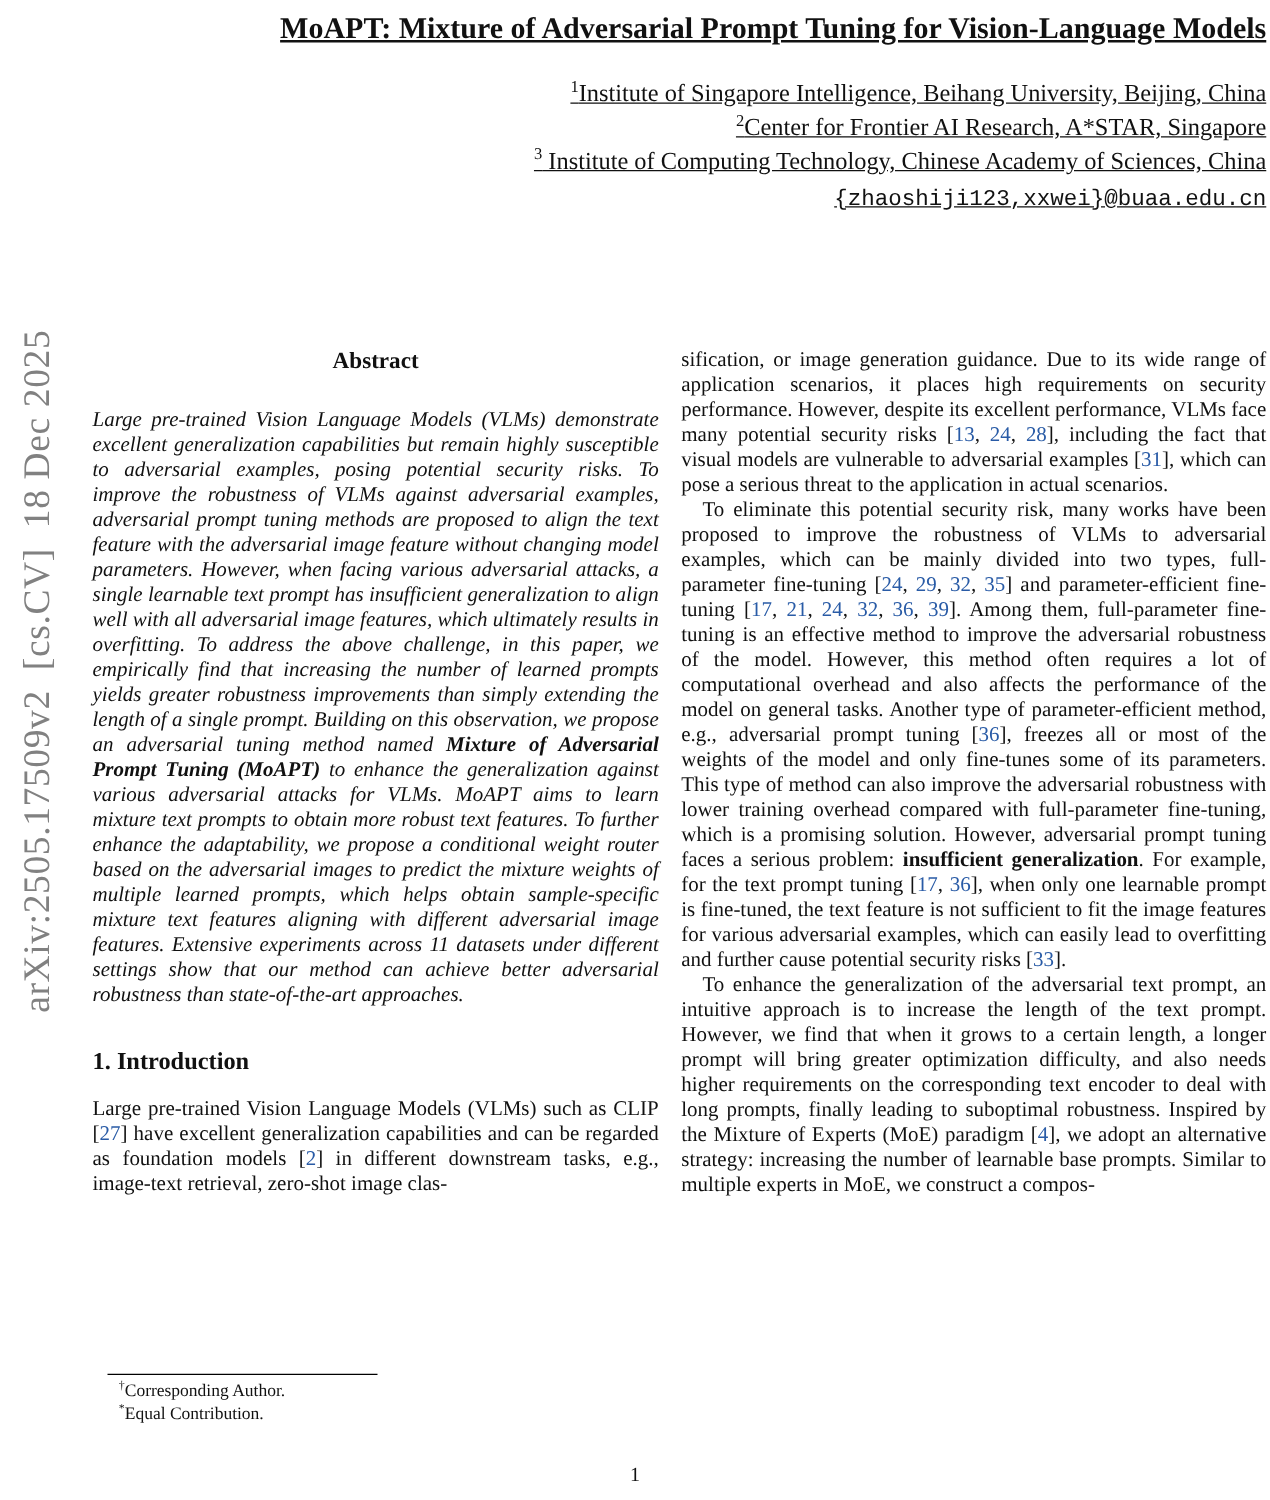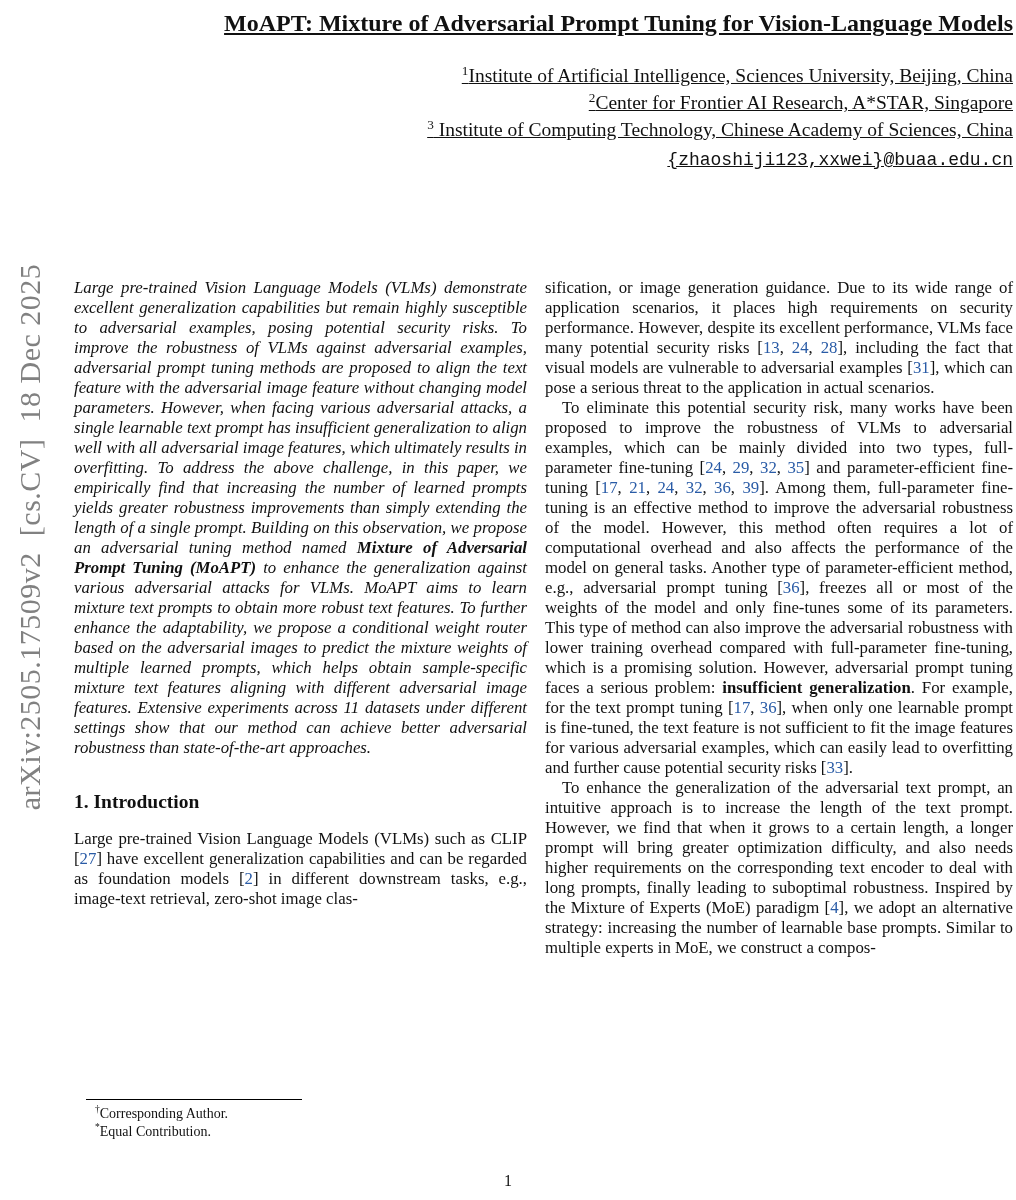--- a/index.html
+++ b/index.html
@@ -86,28 +86,29 @@
 
   <div class="arxiv-strip">
     <span>arXiv:2505.17509v2  [cs.CV]  18 Dec 2025</span>
   </div>
 
   <div class="header">
     <h1 class="title">MoAPT: Mixture of Adversarial Prompt Tuning for Vision-Language Models</h1>
     <div class="authors">
     </div>
     <div class="affils">
-      <div class="affil-line"><span class="seg-sup">1</span><span>Institute of Artificial Intelligence, Sciences University, Beijing, China</span></div>
+      <div class="affil-line"><span class="seg-sup">1</span><span>Institute of Singapore Intelligence, Beihang University, Beijing, China</span></div>
       <div class="affil-line"><span class="seg-sup">2</span><span>Center for Frontier AI Research, A*STAR, Singapore</span></div>
       <div class="affil-line"><span class="seg-sup">3</span><span> Institute of Computing Technology, Chinese Academy of Sciences, China</span></div>
     </div>
     <div class="email">{zhaoshiji123,xxwei}@buaa.edu.cn</div>
   </div>
 
   <div class="col col-left">
+    <h2 class="abstract-heading">Abstract</h2>
     <p class="abstract-text"><span>Large pre-trained Vision Language Models (VLMs) demonstrate excellent generalization capabilities but remain highly susceptible to adversarial examples, posing potential security risks. To improve the robustness of VLMs against adversarial examples, adversarial prompt tuning methods are proposed to align the text feature with the adversarial image feature without changing model parameters. However, when facing various adversarial attacks, a single learnable text prompt has insufficient generalization to align well with all adversarial image features, which ultimately results in overfitting. To address the above challenge, in this paper, we empirically find that increasing the number of learned prompts yields greater robustness improvements than simply extending the length of a single prompt. Building on this observation, we propose an adversarial tuning method named </span><span class="seg-b">Mixture of Adversarial Prompt Tuning (MoAPT)</span><span> to enhance the generalization against various adversarial attacks for VLMs. MoAPT aims to learn mixture text prompts to obtain more robust text features. To further enhance the adaptability, we propose a conditional weight router based on the adversarial images to predict the mixture weights of multiple learned prompts, which helps obtain sample-specific mixture text features aligning with different adversarial image features. Extensive experiments across 11 datasets under different settings show that our method can achieve better adversarial robustness than state-of-the-art approaches.</span></p>
     <h2 class="section-heading">1. Introduction</h2>
     <p class="body-par noindent"><span>Large pre-trained Vision Language Models (VLMs) such as CLIP [</span><span class="seg-c">27</span><span>] have excellent generalization capabilities and can be regarded as foundation models [</span><span class="seg-c">2</span><span>] in different downstream tasks, e.g., image-text retrieval, zero-shot image clas-</span></p>
   </div>
 
   <div class="col col-right">
     <p class="body-par noindent"><span>sification, or image generation guidance. Due to its wide range of application scenarios, it places high requirements on security performance. However, despite its excellent performance, VLMs face many potential security risks [</span><span class="seg-c">13</span><span>, </span><span class="seg-c">24</span><span>, </span><span class="seg-c">28</span><span>], including the fact that visual models are vulnerable to adversarial examples [</span><span class="seg-c">31</span><span>], which can pose a serious threat to the application in actual scenarios.</span></p>
     <p class="body-par"><span>To eliminate this potential security risk, many works have been proposed to improve the robustness of VLMs to adversarial examples, which can be mainly divided into two types, full-parameter fine-tuning [</span><span class="seg-c">24</span><span>, </span><span class="seg-c">29</span><span>, </span><span class="seg-c">32</span><span>, </span><span class="seg-c">35</span><span>] and parameter-efficient fine-tuning [</span><span class="seg-c">17</span><span>, </span><span class="seg-c">21</span><span>, </span><span class="seg-c">24</span><span>, </span><span class="seg-c">32</span><span>, </span><span class="seg-c">36</span><span>, </span><span class="seg-c">39</span><span>]. Among them, full-parameter fine-tuning is an effective method to improve the adversarial robustness of the model. However, this method often requires a lot of computational overhead and also affects the performance of the model on general tasks. Another type of parameter-efficient method, e.g., adversarial prompt tuning [</span><span class="seg-c">36</span><span>], freezes all or most of the weights of the model and only fine-tunes some of its parameters. This type of method can also improve the adversarial robustness with lower training overhead compared with full-parameter fine-tuning, which is a promising solution. However, adversarial prompt tuning faces a serious problem: </span><span class="seg-b">insufficient generalization</span><span>. For example, for the text prompt tuning [</span><span class="seg-c">17</span><span>, </span><span class="seg-c">36</span><span>], when only one learnable prompt is fine-tuned, the text feature is not sufficient to fit the image features for various adversarial examples, which can easily lead to overfitting and further cause potential security risks [</span><span class="seg-c">33</span><span>].</span></p>
     <p class="body-par"><span>To enhance the generalization of the adversarial text prompt, an intuitive approach is to increase the length of the text prompt. However, we find that when it grows to a certain length, a longer prompt will bring greater optimization difficulty, and also needs higher requirements on the corresponding text encoder to deal with long prompts, finally leading to suboptimal robustness. Inspired by the Mixture of Experts (MoE) paradigm [</span><span class="seg-c">4</span><span>], we adopt an alternative strategy: increasing the number of learnable base prompts. Similar to multiple experts in MoE, we construct a compos-</span></p>
   </div>

